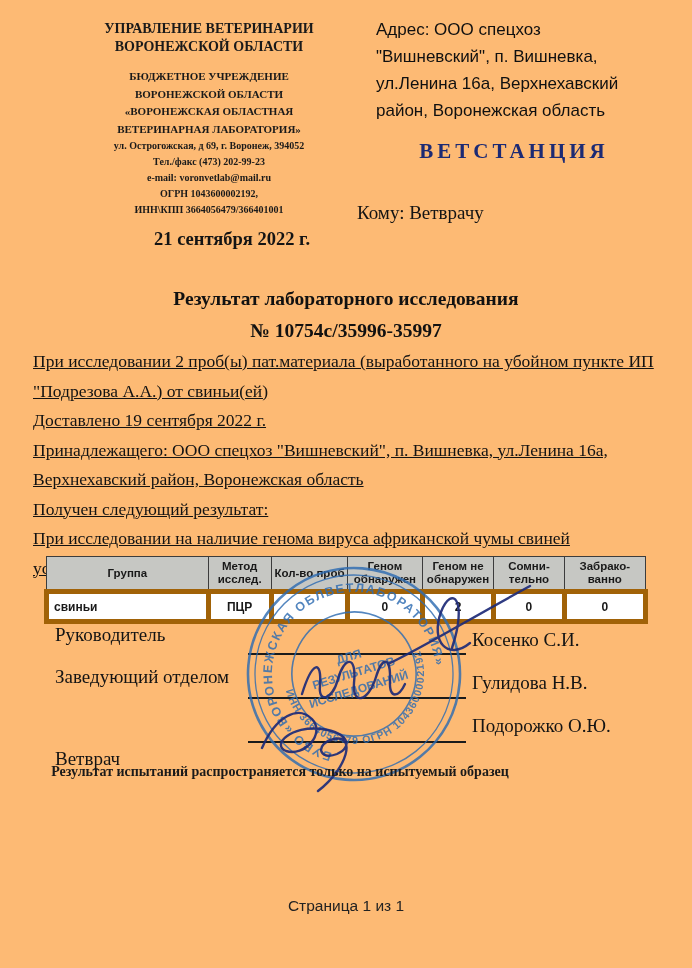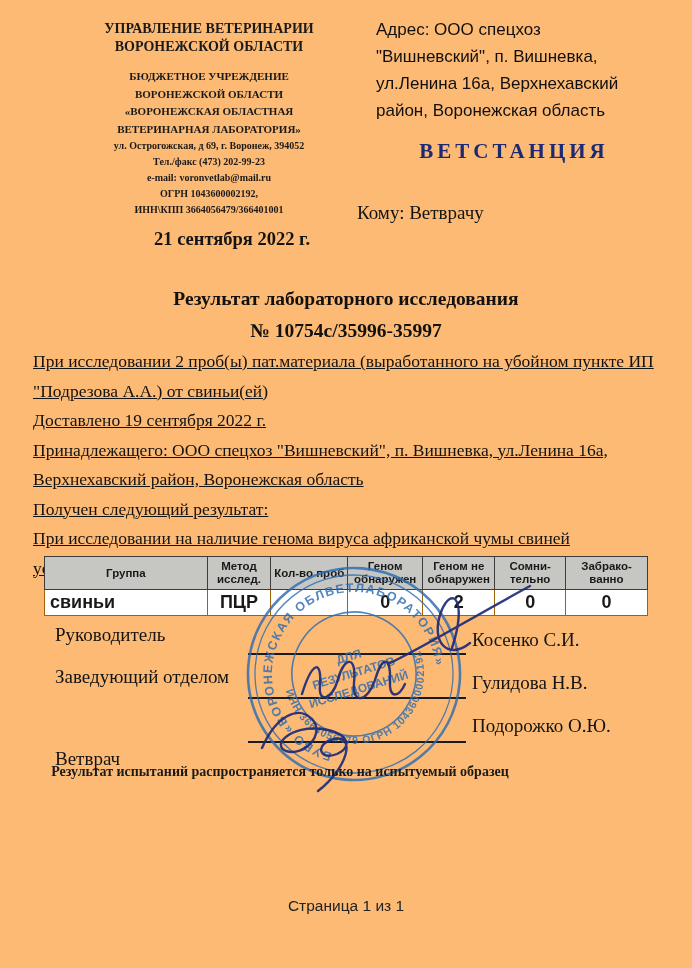--- a/index.html
+++ b/index.html
@@ -32,21 +32,21 @@
   .body-text{position:absolute;left:33px;top:347px;width:622px;font-size:17.5px;line-height:29.5px;color:#131313;text-decoration:underline;}
   .body-text p{margin:0;}
   
   .res-table{position:absolute;left:44px;top:556px;width:604px;border-collapse:collapse;table-layout:fixed;
              font-family:"Liberation Sans","DejaVu Sans",sans-serif;}
   .res-table th{
     background:#c6c7c3;border:1px solid #3c3c3c;font-size:11.5px;line-height:13px;
     font-weight:bold;padding:3px 1px;text-align:center;vertical-align:middle;color:#191919;
   }
   .res-table td{
-    border:1px solid #a16207;font-size:18px;font-weight:bold;height:23px;
+    border:5px solid #a16207;font-size:12px;font-weight:bold;height:23px;
     text-align:center;vertical-align:middle;color:#191919;background:#fff;
   }
   .res-table td.cell-left{text-align:left;padding-left:5px;}
   
   .sig-role{position:absolute;left:55px;font-size:19px;color:#141414;}
   .sig-name{position:absolute;left:472px;font-size:19px;color:#141414;}
   .sig-line{position:absolute;left:248px;width:218px;border-top:2px solid #1b1b1b;height:0;}
   .footnote{position:absolute;left:0;top:764px;width:560px;text-align:center;
             font-size:14px;font-weight:bold;color:#1a1a1a;}
   .page-footer{position:absolute;left:0;top:897px;width:692px;text-align:center;

